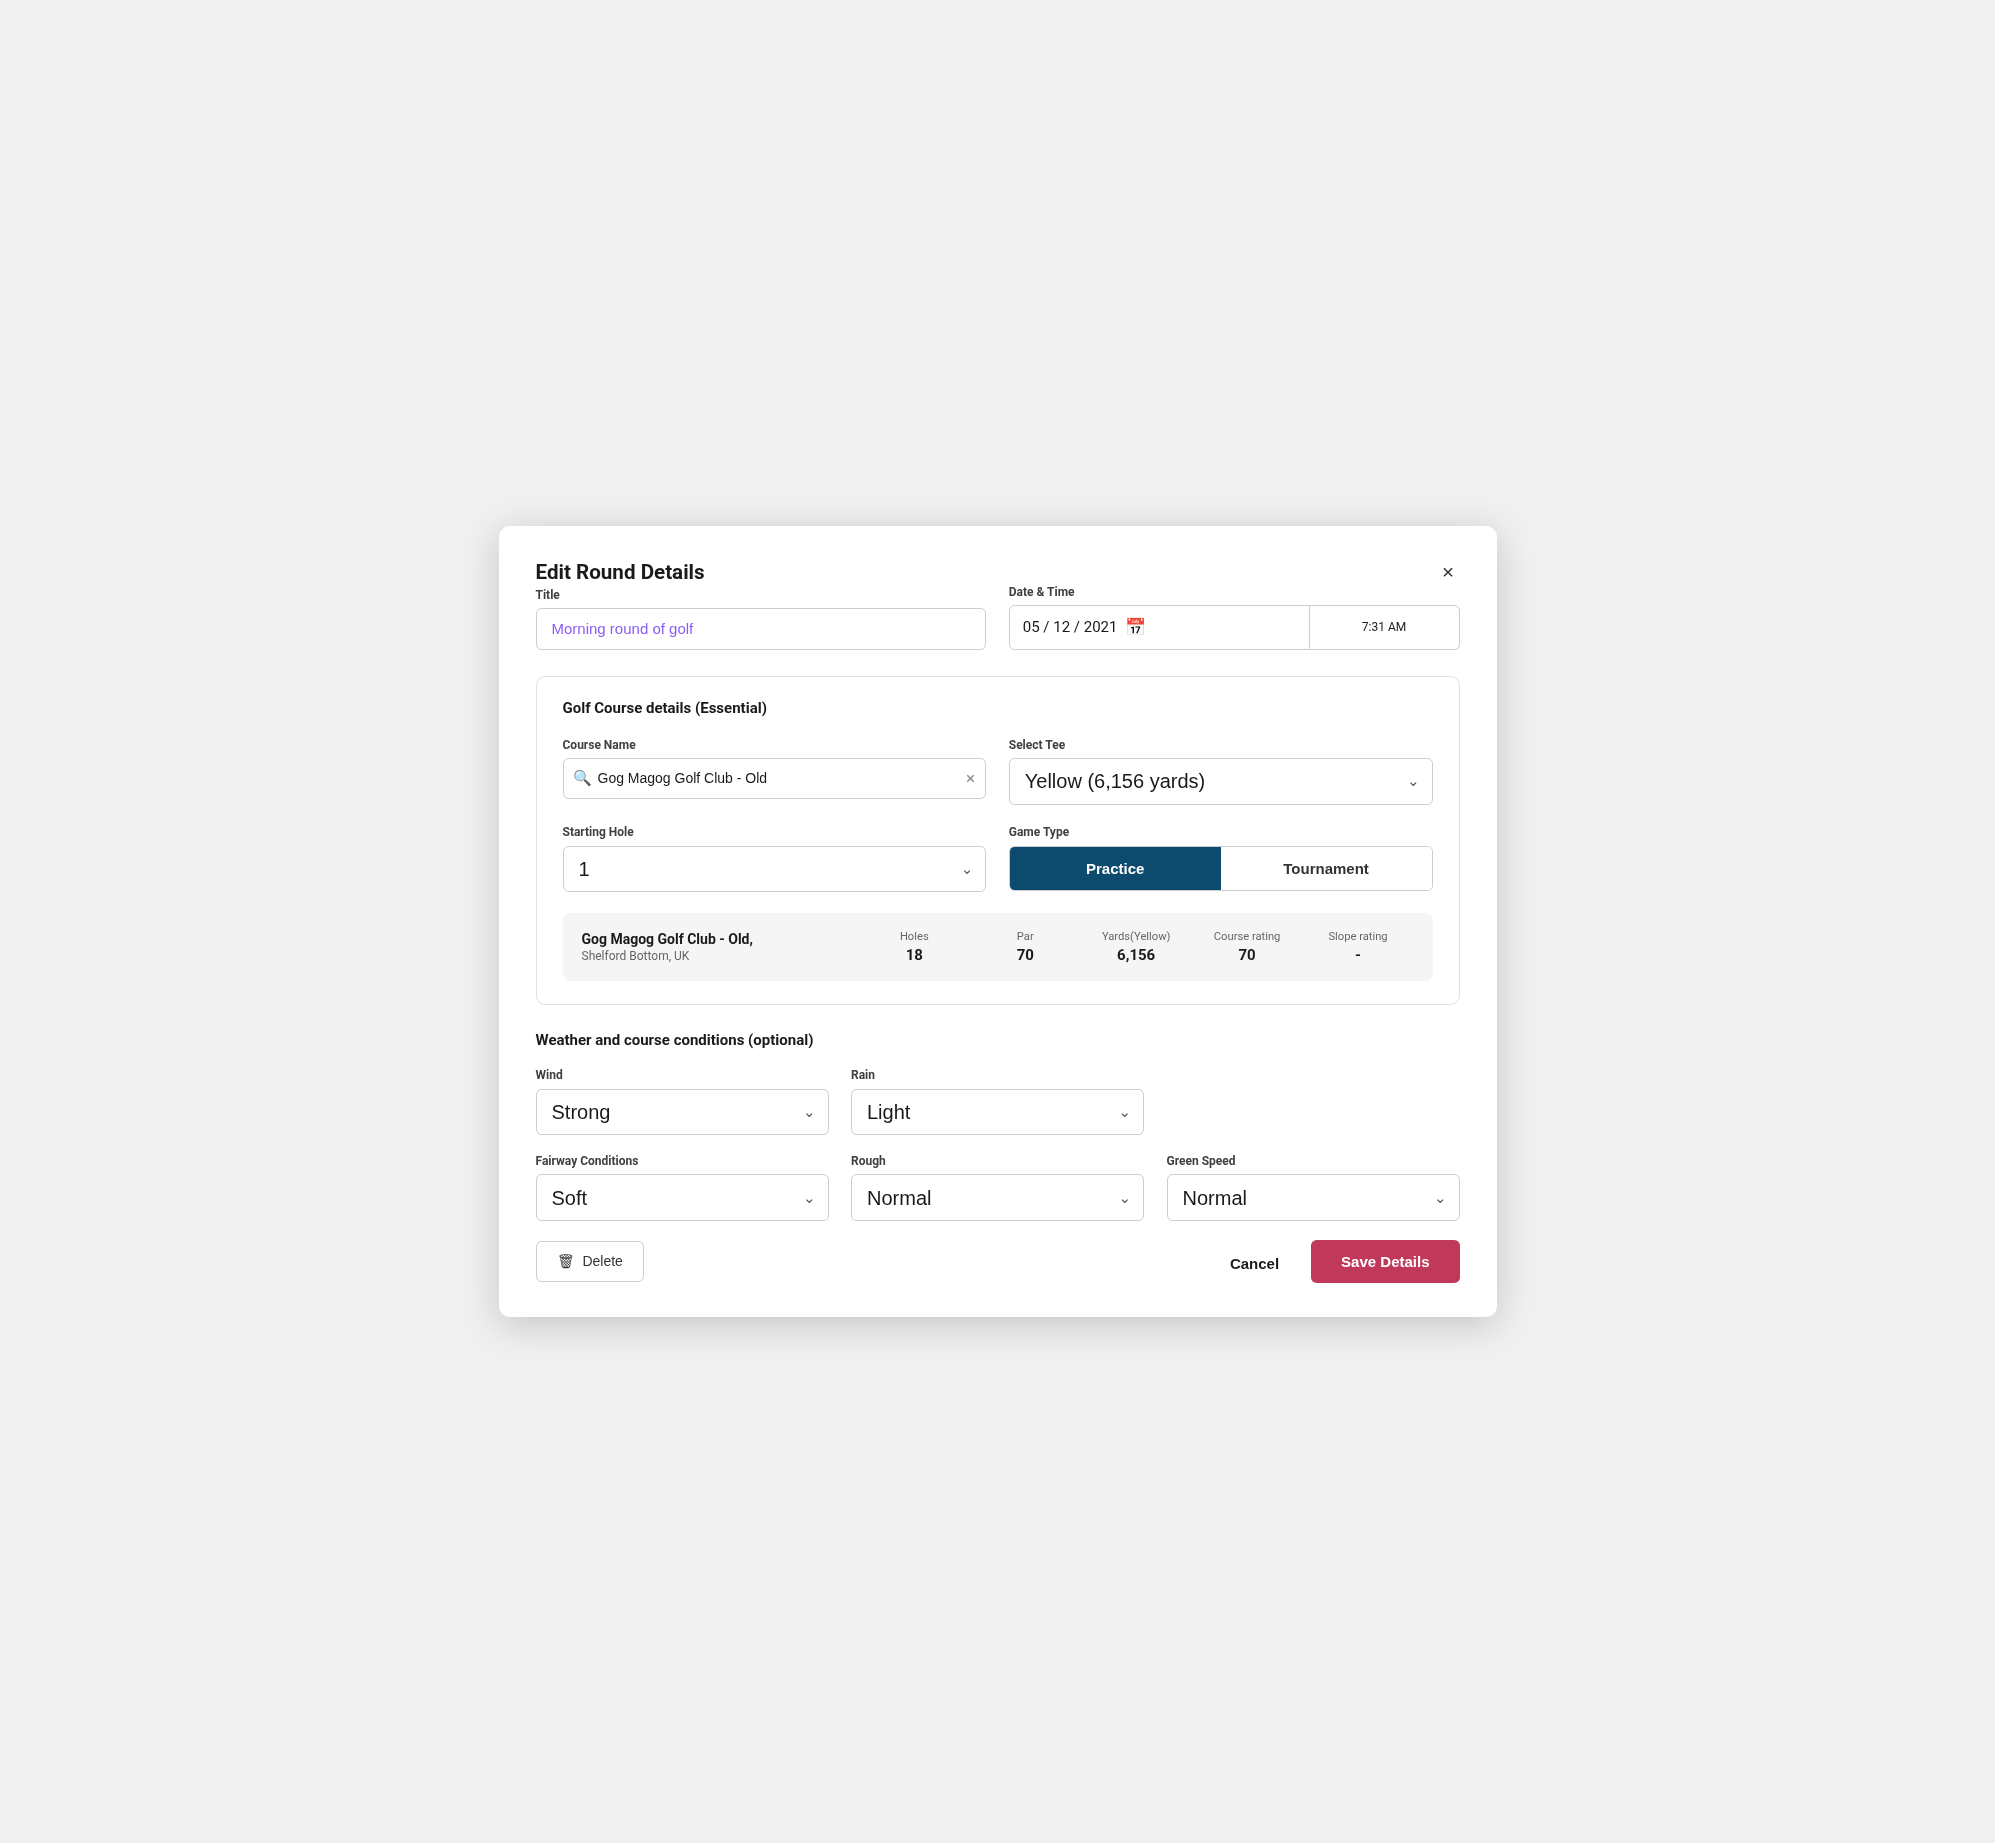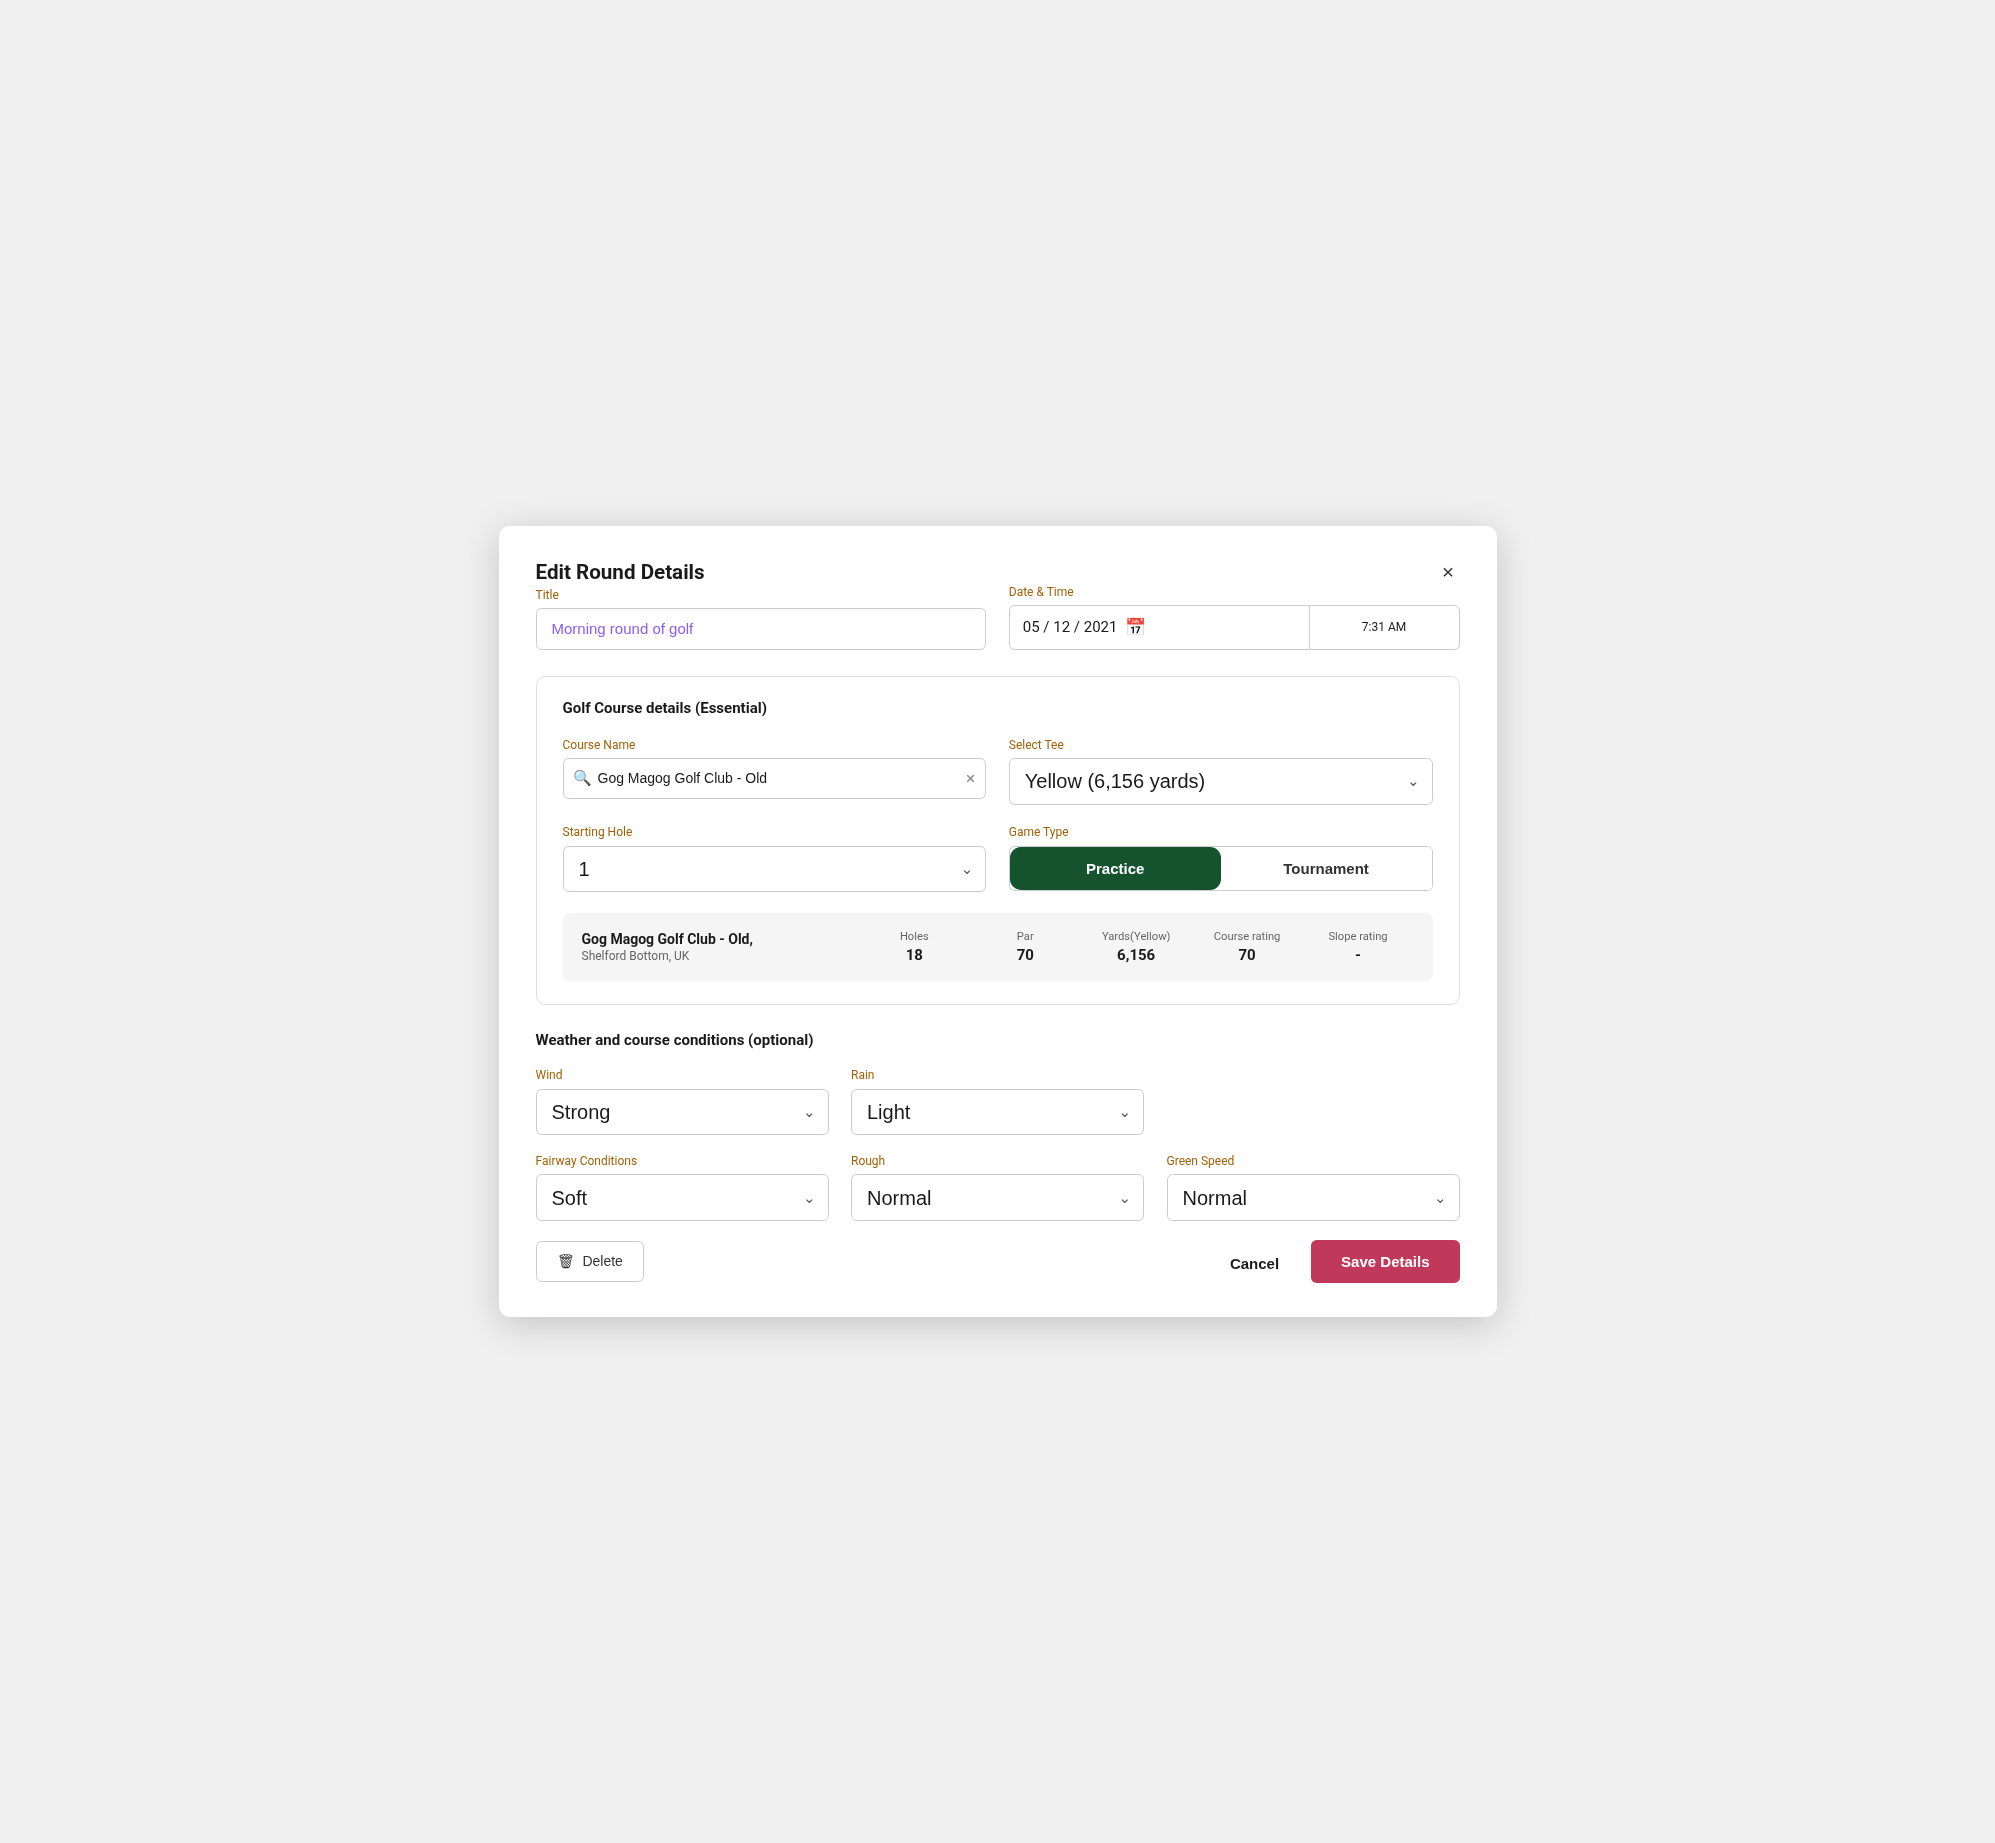--- a/index.html
+++ b/index.html
@@ -48,22 +48,22 @@
     }
     .field-group {
       display: flex;
       flex-direction: column;
       gap: 6.6px;
     }
     .field-group.title-group { flex: 1; }
     .field-group.datetime-group { flex: 1; }
     .field-label {
       font-size: 12px;
-      color: #a16207;
-      font-weight: 400;
+      color: #404040;
+      font-weight: 700;
     }
     .text-input {
       border: 1.4px solid #ccc;
       border-radius: 5.6px;
       padding: 11.2px 15px;
       font-size: 15px;
       color: #8b5cf6;
       outline: none;
       width: 100%;
     }
@@ -177,23 +177,22 @@
     }
     .toggle-btn {
       flex: 1;
       border: none;
       font-size: 15px;
       font-weight: 600;
       cursor: pointer;
       transition: background 0.15s;
     }
     .toggle-btn.active {
-      background: #14532d;
+      background: #0c4a6e;
       color: #fff;
-      border-radius: 11px;
     }
     .toggle-btn.inactive {
       background: #fff;
       color: #333;
     }
     .course-info-row {
       background: #f5f5f5;
       border-radius: 7.5px;
       padding: 17px 19px;
       display: flex;

